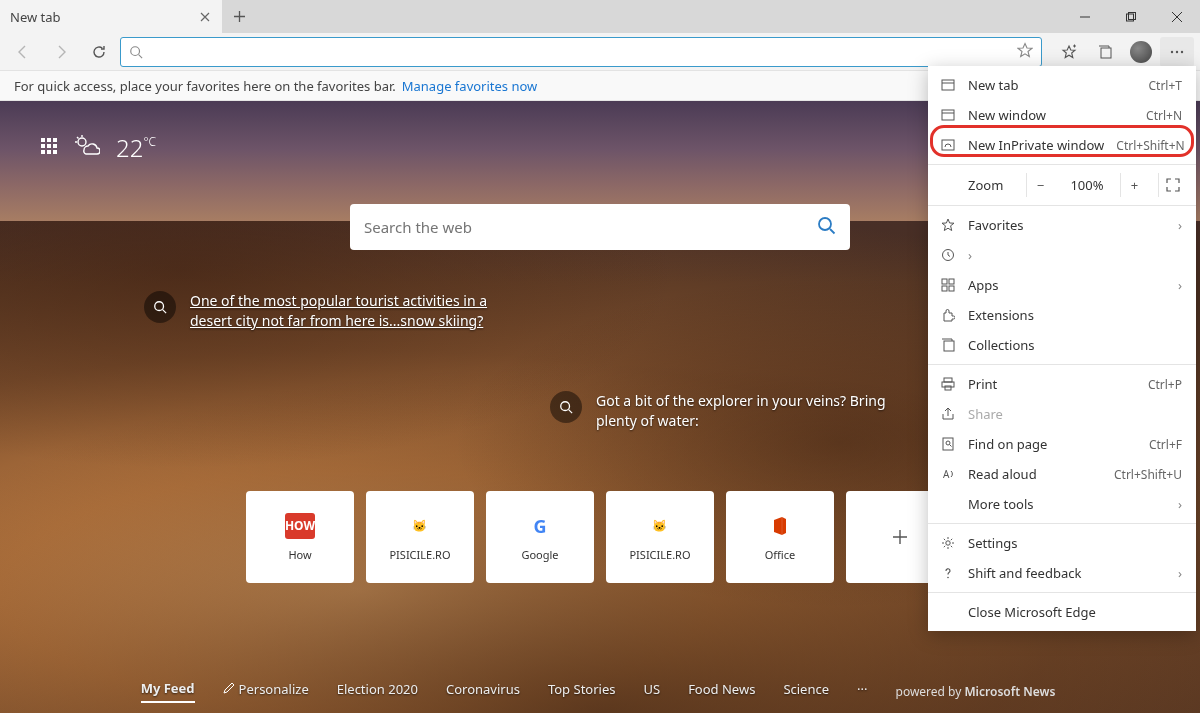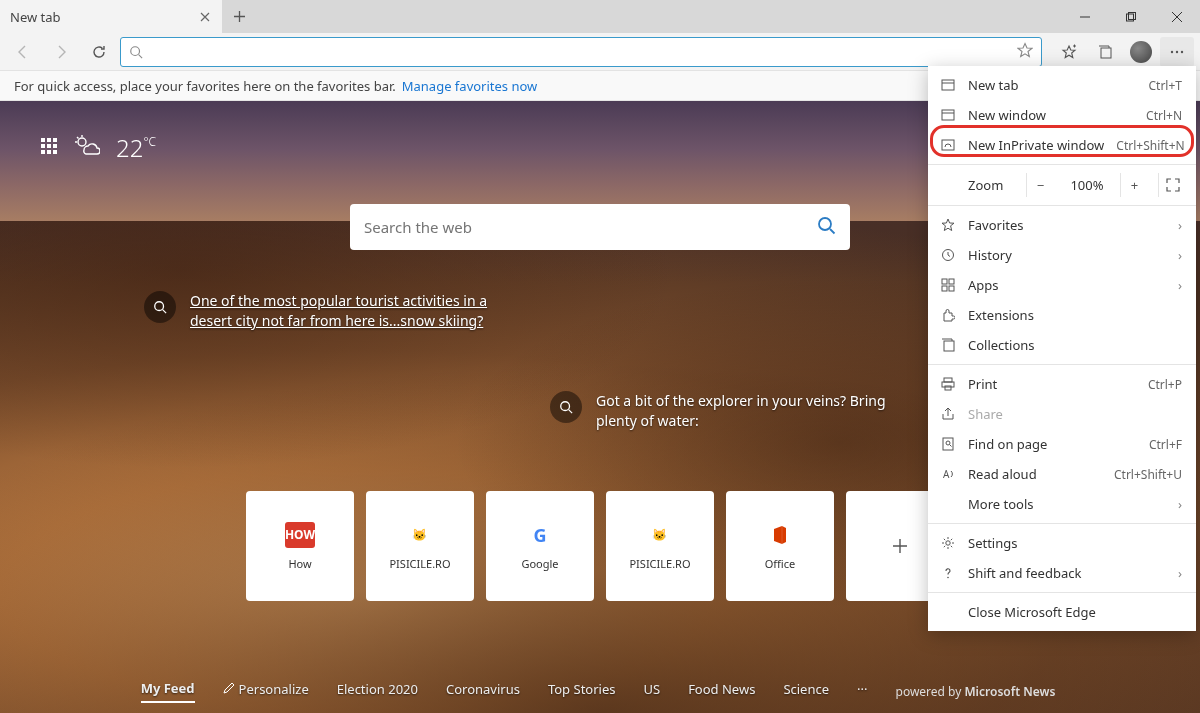--- a/index.html
+++ b/index.html
@@ -63,21 +63,21 @@
   .centersearch { width: 500px; margin: 40px auto 0; background: #fff; border-radius: 4px; height: 46px; display: flex; align-items: center; padding: 0 14px; }
   .centersearch input { flex: 1; border: none; outline: none; font-size: 15px; color: #555; background: transparent; }
   .centersearch .sicon { color: #2b7cc4; }
 
   .blurb { position: absolute; display: flex; gap: 14px; align-items: flex-start; max-width: 350px; color: #fff; font-size: 14px; line-height: 1.4; text-shadow: 0 1px 2px rgba(0,0,0,0.6); }
   .blurb .bicon { width: 32px; height: 32px; border-radius: 50%; background: rgba(0,0,0,0.45); display: flex; align-items: center; justify-content: center; flex: none; }
   .blurb.b1 { left: 144px; top: 190px; text-decoration: underline; }
   .blurb.b2 { left: 550px; top: 290px; }
 
   .tiles { position: absolute; left: 50%; transform: translateX(-50%); top: 390px; display: flex; gap: 12px; }
-  .tile { width: 108px; height: 110px; background: #fff; border-radius: 4px; display: flex; flex-direction: column; align-items: center; justify-content: center; gap: 8px; font-size: 11px; color: #333; }
+  .tile { width: 108px; height: 92px; background: #fff; border-radius: 4px; display: flex; flex-direction: column; align-items: center; justify-content: center; gap: 8px; font-size: 11px; color: #333; }
   .tile .ico { width: 30px; height: 26px; display: flex; align-items: center; justify-content: center; font-size: 12px; font-weight: 700; color: #fff; border-radius: 3px; }
   .tile .lbl { max-width: 96px; white-space: nowrap; overflow: hidden; text-overflow: ellipsis; }
   .tile.add { color: #444; font-size: 22px; }
 
   .bottomnav { position: absolute; left: 0; right: 4px; bottom: 10px; display: flex; align-items: center; justify-content: center; gap: 28px; font-size: 13px; color: #eee; font-weight: 600; }
   .bottomnav .item { cursor: pointer; padding-bottom: 4px; font-weight: 400; color: #eee; text-shadow: 0 1px 2px rgba(0,0,0,0.6); }
   .bottomnav .item.active { font-weight: 700; border-bottom: 2px solid #fff; }
   .bottomnav .powered { color: #ddd; font-size: 12px; font-weight: 400; }
   .bottomnav .powered b { font-weight: 600; }
 
@@ -368,21 +368,20 @@
     <span class="mlbl">Favorites</span>
     <span class="chev">›</span>
   </div>
   <div class="mrow">
     <span class="mico">
         <svg width="14" height="14" viewBox="0 0 14 14">
           <circle cx="7" cy="7" r="5.5" fill="none" stroke="#555"></circle>
           <path d="M7 4 V7 L9 8.5" fill="none" stroke="#555"></path>
         </svg>
       </span>
-    <span class="mlbl">History</span>
     <span class="chev">›</span>
   </div>
   <div class="mrow">
     <span class="mico">
         <svg width="14" height="14" viewBox="0 0 14 14">
           <rect x="1" y="1" width="5" height="5" fill="none" stroke="#555"></rect>
           <rect x="8" y="1" width="5" height="5" fill="none" stroke="#555"></rect>
           <rect x="1" y="8" width="5" height="5" fill="none" stroke="#555"></rect>
           <rect x="8" y="8" width="5" height="5" fill="none" stroke="#555"></rect>
         </svg>

